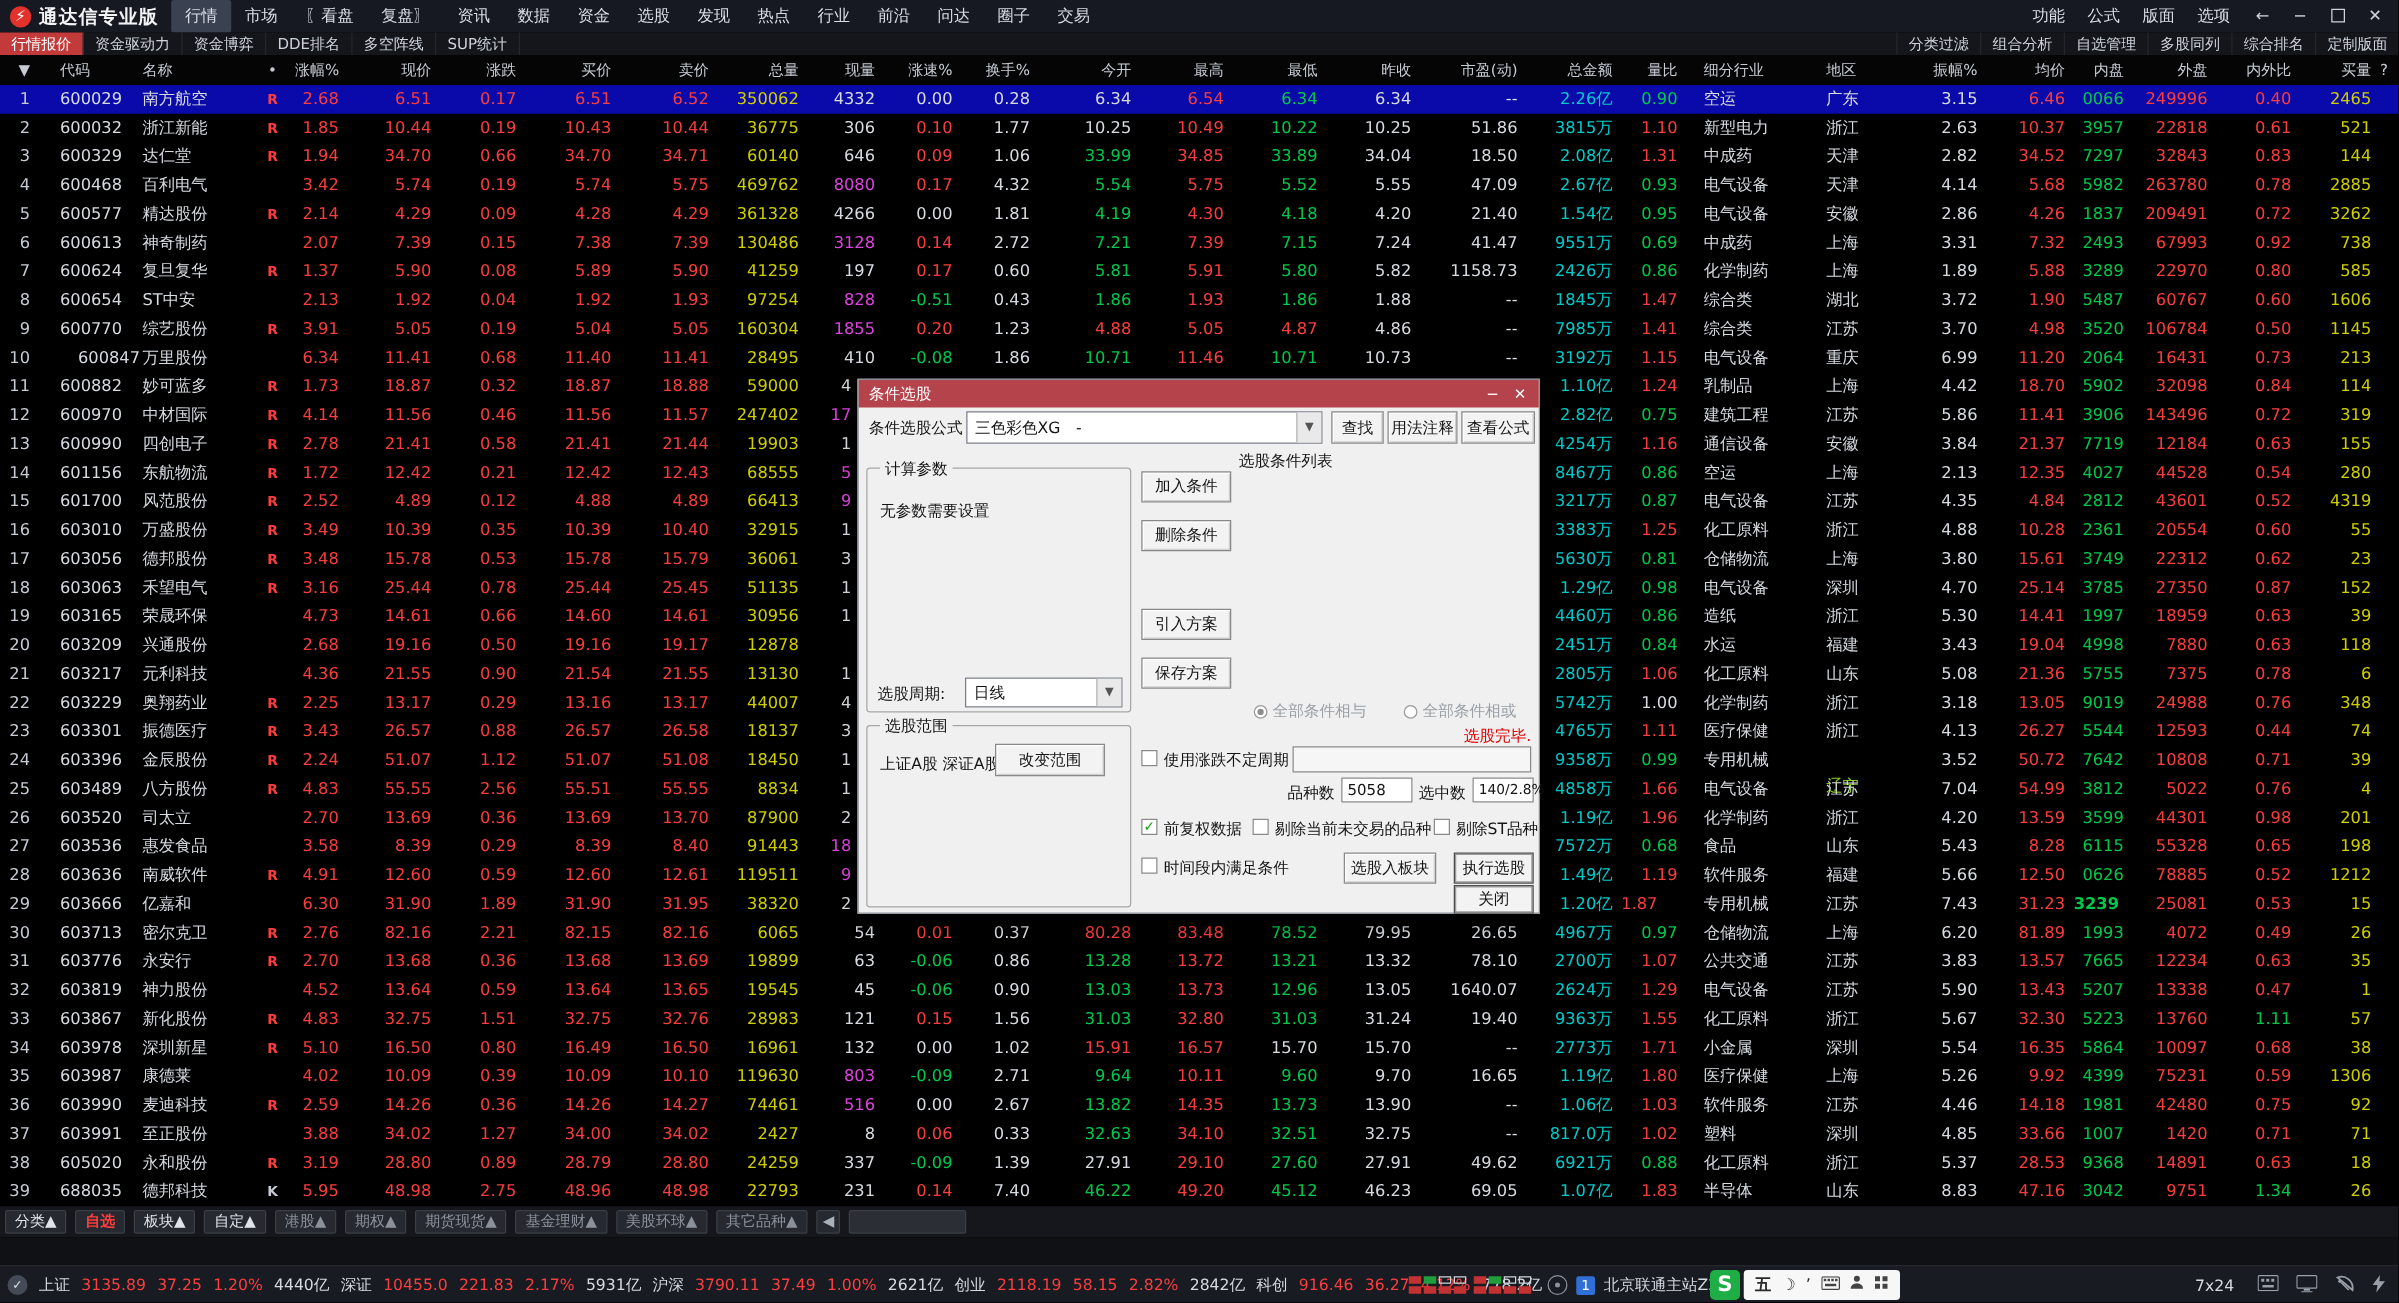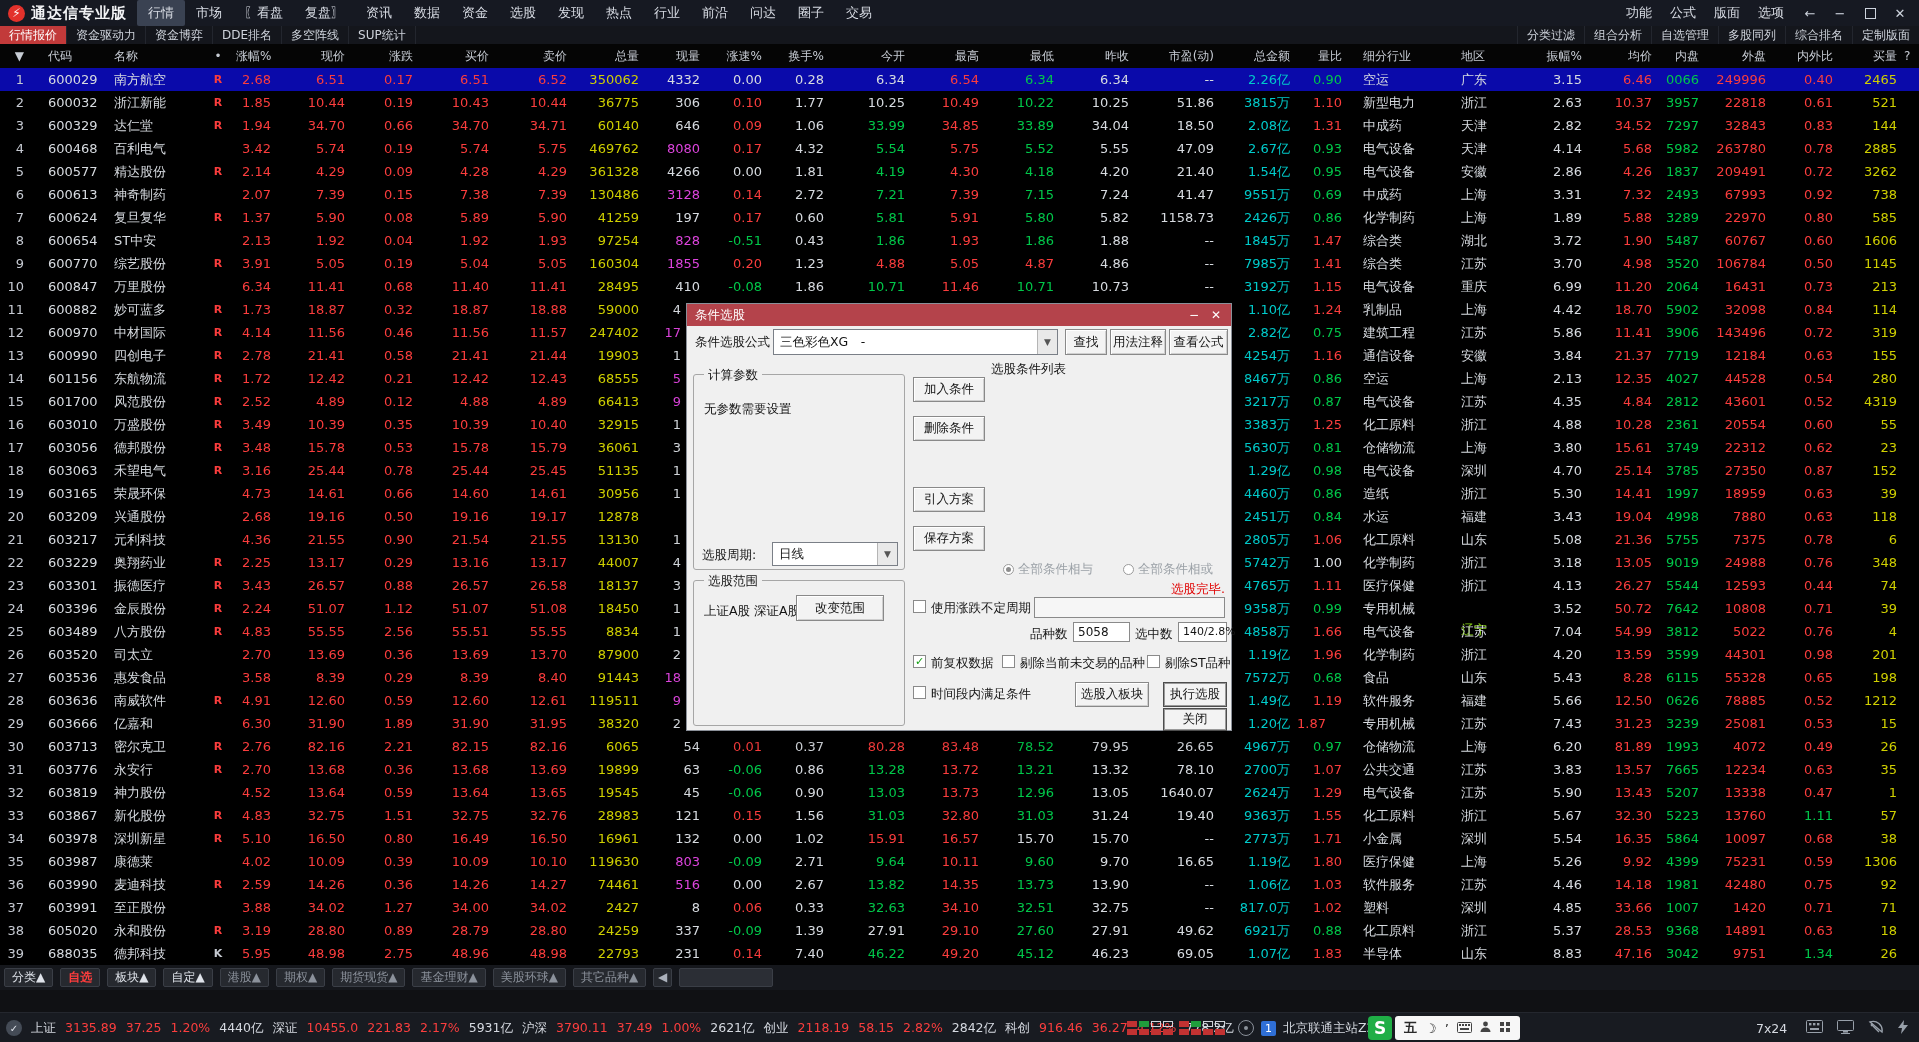--- a/index.html
+++ b/index.html
@@ -448,21 +448,21 @@
         <span class="cell" style="width: 52px; text-align: right; padding-right: 7px; color: rgb(215, 219, 224);">3.70</span>
         <span class="cell" style="width: 70px; text-align: right; padding-right: 7px; color: rgb(251, 61, 61);">4.98</span>
         <span class="cell" style="width: 47px; text-align: right; padding-right: 7px; color: rgb(0, 200, 74);">3520</span>
         <span class="cell" style="width: 67px; text-align: right; padding-right: 7px; color: rgb(251, 61, 61);">106784</span>
         <span class="cell" style="width: 67px; text-align: right; padding-right: 7px; color: rgb(251, 61, 61);">0.50</span>
         <span class="cell" style="width: 64px; text-align: right; padding-right: 7px; color: rgb(207, 207, 0);">1145</span>
         <span class="cell" style="width: 11px; text-align: left; color: rgb(215, 219, 224);"></span>
       </div>
       <div class="trow">
         <span class="cell" style="width: 34px; text-align: right; padding-right: 10px; color: rgb(198, 202, 210);">10</span>
-        <span class="cell" style="width: 78px; text-align: left; padding-left: 14px; color: rgb(215, 219, 224);">600847</span>
+        <span class="cell" style="width: 78px; text-align: right; padding-left: 14px; color: rgb(215, 219, 224);">600847</span>
         <span class="cell" style="width: 88px; text-align: left; padding-left: 2px; color: rgb(215, 219, 224);">万里股份</span>
         <span class="cell" style="width: 36px; text-align: center; color: rgb(215, 219, 224); font-size: 11px; font-weight: bold;"></span>
         <span class="cell" style="width: 42px; text-align: right; padding-right: 7px; color: rgb(251, 61, 61);">6.34</span>
         <span class="cell" style="width: 74px; text-align: right; padding-right: 7px; color: rgb(251, 61, 61);">11.41</span>
         <span class="cell" style="width: 68px; text-align: right; padding-right: 7px; color: rgb(251, 61, 61);">0.68</span>
         <span class="cell" style="width: 76px; text-align: right; padding-right: 7px; color: rgb(251, 61, 61);">11.40</span>
         <span class="cell" style="width: 78px; text-align: right; padding-right: 7px; color: rgb(251, 61, 61);">11.41</span>
         <span class="cell" style="width: 72px; text-align: right; padding-right: 7px; color: rgb(207, 207, 0);">28495</span>
         <span class="cell" style="width: 61px; text-align: right; padding-right: 7px; color: rgb(215, 219, 224);">410</span>
         <span class="cell" style="width: 62px; text-align: right; padding-right: 7px; color: rgb(0, 200, 74);">-0.08</span>
@@ -1060,21 +1060,21 @@
         <span class="cell" style="width: 74px; text-align: right; padding-right: 7px; color: rgb(215, 219, 224);"></span>
         <span class="cell" style="width: 75px; text-align: right; padding-right: 7px; color: rgb(215, 219, 224);"></span>
         <span class="cell" style="width: 75px; text-align: right; padding-right: 7px; color: rgb(215, 219, 224);"></span>
         <span class="cell" style="width: 85px; text-align: right; padding-right: 7px; color: rgb(215, 219, 224);"></span>
         <span class="cell" style="width: 76px; text-align: right; padding-right: 7px; color: rgb(0, 203, 203);">1.20亿</span>
         <span class="cell" style="width: 52px; padding-right: 7px; color: rgb(251, 61, 61);">1.87</span>
         <span class="cell" style="width: 108px; text-align: left; padding-left: 14px; color: rgb(215, 219, 224);">专用机械</span>
         <span class="cell" style="width: 80px; text-align: left; padding-left: 4px; color: rgb(215, 219, 224);">江苏</span>
         <span class="cell" style="width: 52px; text-align: right; padding-right: 7px; color: rgb(215, 219, 224);">7.43</span>
         <span class="cell" style="width: 70px; text-align: right; padding-right: 7px; color: rgb(251, 61, 61);">31.23</span>
-        <span class="cell" style="width: 47px; text-align: right; padding-right: 7px; color: rgb(0, 200, 74);">3239</span>
+        <span class="cell" style="width: 47px; padding-right: 7px; color: rgb(0, 200, 74); font-weight: bold;">3239</span>
         <span class="cell" style="width: 67px; text-align: right; padding-right: 7px; color: rgb(251, 61, 61);">25081</span>
         <span class="cell" style="width: 67px; text-align: right; padding-right: 7px; color: rgb(251, 61, 61);">0.53</span>
         <span class="cell" style="width: 64px; text-align: right; padding-right: 7px; color: rgb(207, 207, 0);">15</span>
         <span class="cell" style="width: 11px; text-align: left; color: rgb(215, 219, 224);"></span>
       </div>
       <div class="trow">
         <span class="cell" style="width: 34px; text-align: right; padding-right: 10px; color: rgb(198, 202, 210);">30</span>
         <span class="cell" style="width: 78px; text-align: left; padding-left: 14px; color: rgb(215, 219, 224);">603713</span>
         <span class="cell" style="width: 88px; text-align: left; padding-left: 2px; color: rgb(215, 219, 224);">密尔克卫</span>
         <span class="cell" style="width: 36px; text-align: center; color: rgb(251, 61, 61); font-size: 11px; font-weight: bold;">R</span>

